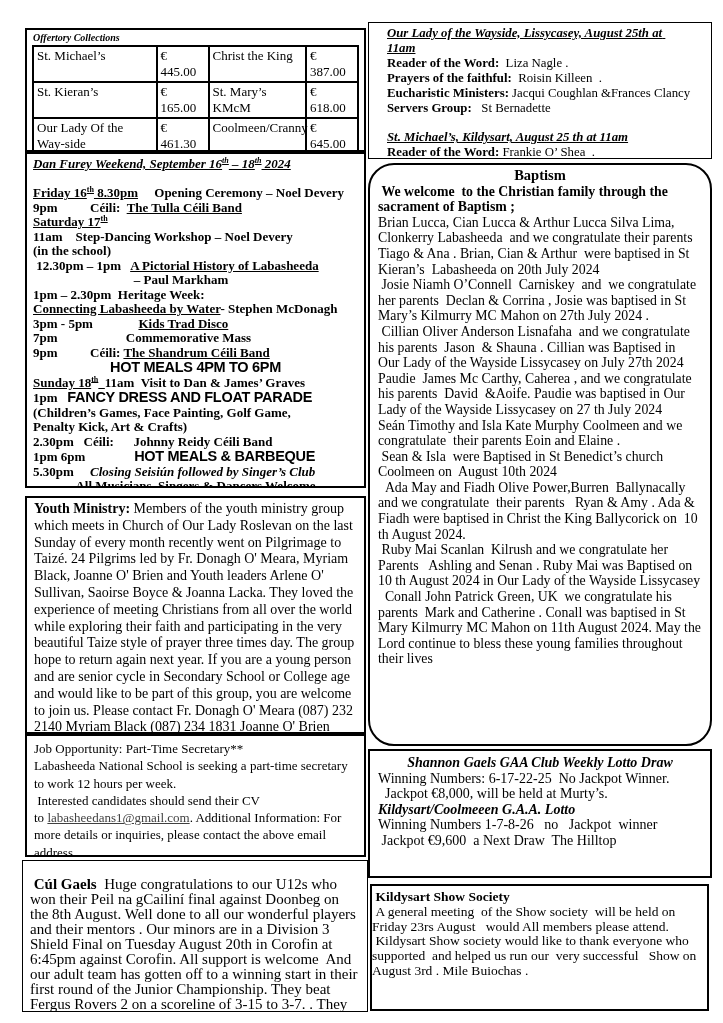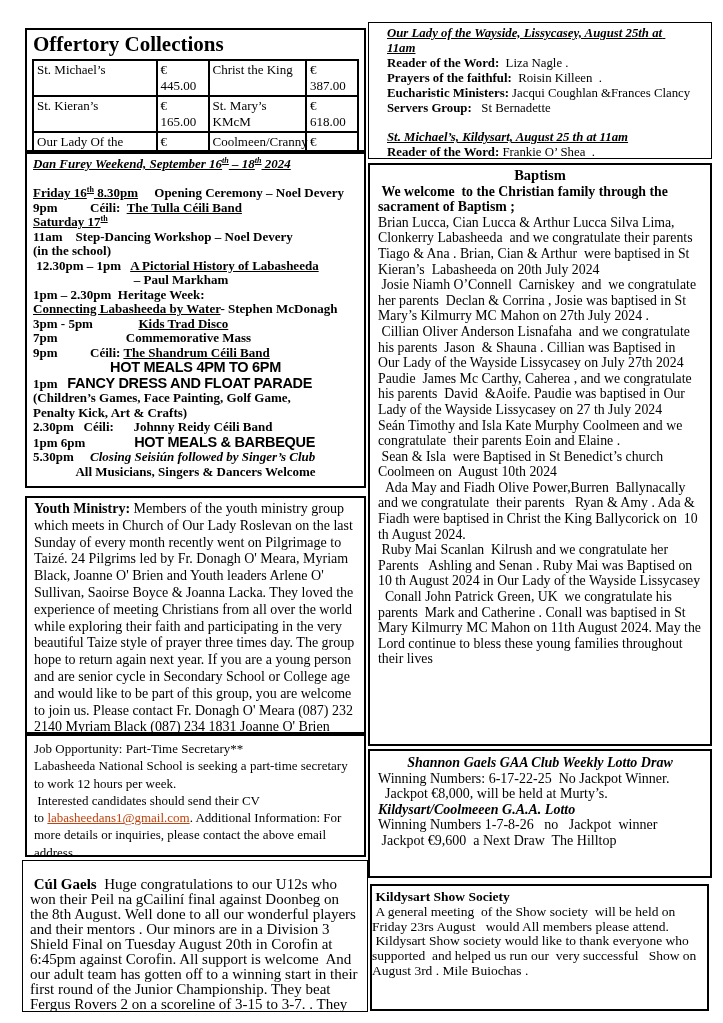--- a/index.html
+++ b/index.html
@@ -14,31 +14,31 @@
   .line { white-space: pre-wrap; }
   .b { font-weight: bold; }
   .i { font-style: italic; }
   .u { text-decoration: underline; }
   .d { font-family: "Liberation Sans", sans-serif; font-weight: bold; font-size: 14.5px; letter-spacing: -0.3px; }
   .align-center { text-align: center; }
   sup { font-size: 0.62em; vertical-align: super; line-height: 0; }
   .link { text-decoration: underline; cursor: pointer; }
 
   #offertory-box { left: 25px; top: 28px; width: 341px; height: 124px; padding: 1px 5px; }
-  #offertory-box .box-title { font-weight: bold; font-size: 21px; margin: 1px 0 2px 1px; }
+  #offertory-box .box-title { font-weight: bold; font-size: 10px; margin: 1px 0 2px 1px; font-style: italic; }
   #offertory-box table { border-collapse: collapse; width: 100%; table-layout: fixed; }
   #offertory-box td { border: 2px solid #000; font-size: 13px; padding: 1px 3px; height: 32px; vertical-align: top; }
 
   #dan-furey-box { left: 25px; top: 152px; width: 341px; height: 336px; padding: 3px 6px; font-size: 13px; line-height: 14.5px; }
   #youth-box     { left: 25px; top: 496px; width: 341px; height: 238px; padding: 3px 7px; font-size: 14px; line-height: 16.8px; }
   #job-box       { left: 25px; top: 734px; width: 341px; height: 123px; padding: 4px 7px; font-size: 13px; line-height: 17.3px; }
   #cul-box       { left: 22px; top: 860px; width: 346px; height: 152px; padding: 16px 7px; font-size: 15px; line-height: 15px; }
 
   #mass-box      { left: 368px; top: 22px;  width: 344px; height: 137px; padding: 3px 18px; font-size: 12.8px; line-height: 14.9px; }
-  #baptism-box   { left: 368px; top: 163px; width: 344px; height: 583px; padding: 3px 8px; font-size: 13.8px; line-height: 15.6px; }
+  #baptism-box   { left: 368px; top: 163px; width: 344px; height: 583px; padding: 3px 8px; font-size: 13.8px; line-height: 15.6px; border-radius: 26px; }
   #baptism-box .title { font-size: 14.5px; }
   #lotto-box     { left: 368px; top: 749px; width: 344px; height: 129px; padding: 4px 8px; font-size: 14px; line-height: 15.5px; }
   #show-box      { left: 370px; top: 884px; width: 339px; height: 127px; padding: 4px 0; font-size: 13.5px; line-height: 14.8px; }
 </style>
 </head>
 <body>
 
 <div class="page">
 
   <section class="box" id="offertory-box">
@@ -82,38 +82,39 @@
       <div class="line"><span class="b">11am    Step-Dancing Workshop – Noel Devery</span></div>
       <div class="line"><span class="b">(in the school)</span></div>
       <div class="line"><span class="b"> 12.30pm – 1pm   </span><span class="b u">A Pictorial History of Labasheeda</span></div>
       <div class="line"><span class="b">                               – Paul Markham</span></div>
       <div class="line"><span class="b">1pm – 2.30pm  Heritage Week:</span></div>
       <div class="line"><span class="b u">Connecting Labasheeda by Water</span><span class="b">- Stephen McDonagh</span></div>
       <div class="line"><span class="b">3pm - 5pm              </span><span class="b u">Kids Trad Disco</span></div>
       <div class="line"><span class="b">7pm                     Commemorative Mass</span></div>
       <div class="line"><span class="b">9pm          Céili: </span><span class="b u">The Shandrum Céili Band</span></div>
       <div class="line align-center"><span class="d">HOT MEALS 4PM TO 6PM</span></div>
+      <div class="line"><span class="b u">Sunday 18</span><sup class="b u">th</sup><span class="b u">  </span><span class="b">11am  Visit to Dan &amp; James’ Graves</span></div>
       <div class="line"><span class="b">1pm   </span><span class="d">FANCY DRESS AND FLOAT PARADE</span></div>
       <div class="line"><span class="b">(Children’s Games, Face Painting, Golf Game,</span></div>
       <div class="line"><span class="b">Penalty Kick, Art &amp; Crafts)</span></div>
       <div class="line"><span class="b">2.30pm   Céili:      Johnny Reidy Céili Band</span></div>
       <div class="line"><span class="b">1pm 6pm               </span><span class="d">HOT MEALS &amp; BARBEQUE</span></div>
       <div class="line"><span class="b">5.30pm     </span><span class="b i">Closing Seisiún followed by Singer’s Club</span></div>
       <div class="line align-center"><span class="b">All Musicians, Singers &amp; Dancers Welcome</span></div>
     </section>
 
   <section class="box" id="youth-box">
       <div class="line"><span class="b">Youth Ministry:</span><span> Members of the youth ministry group which meets in Church of Our Lady Roslevan on the last Sunday of every month recently went on Pilgrimage to Taizé. 24 Pilgrims led by Fr. Donagh O' Meara, Myriam Black, Joanne O' Brien and Youth leaders Arlene O' Sullivan, Saoirse Boyce &amp; Joanna Lacka. They loved the experience of meeting Christians from all over the world while exploring their faith and participating in the very beautiful Taize style of prayer three times day. The group hope to return again next year. If you are a young person and are senior cycle in Secondary School or College age and would like to be part of this group, you are welcome to join us. Please contact Fr. Donagh O' Meara (087) 232 2140 Myriam Black (087) 234 1831 Joanne O' Brien (086) 600 9682</span></div>
     </section>
 
   <section class="box" id="job-box">
       <div class="line"><span>Job Opportunity: Part-Time Secretary**</span></div>
       <div class="line"><span>Labasheeda National School is seeking a part-time secretary to work 12 hours per week.</span></div>
       <div class="line"><span> Interested candidates should send their CV</span></div>
-      <div class="line"><span>to </span><span class="link" style="color: #c2410c; text-decoration: underline;">labasheedans1@gmail.com</span><span>. Additional Information: For more details or inquiries, please contact the above email address</span></div>
+      <div class="line"><span>to </span><span class="link" style="color: #404040; text-decoration: underline;">labasheedans1@gmail.com</span><span>. Additional Information: For more details or inquiries, please contact the above email address</span></div>
     </section>
 
   <section class="box thin" id="cul-box">
       <div class="line"><span> </span><span class="b">Cúl Gaels</span><span>  Huge congratulations to our U12s who won their Peil na gCailiní final against Doonbeg on the 8th August. Well done to all our wonderful players and their mentors . Our minors are in a Division 3 Shield Final on Tuesday August 20th in Corofin at 6:45pm against Corofin. All support is welcome  And our adult team has gotten off to a winning start in their first round of the Junior Championship. They beat Fergus Rovers 2 on a scoreline of 3-15 to 3-7. . They will be out again the weekend of the 25th against The Banner 2. Keep an eye on our socials for further details closer to the date.</span></div>
     </section>
 
   <section class="box thin" id="mass-box">
       <div class="line"><span class="b i u">Our Lady of the Wayside, Lissycasey, August 25th at 11am</span></div>
       <div class="line"><span class="b">Reader of the Word:</span><span>  Liza Nagle .</span></div>
       <div class="line"><span class="b">Prayers of the faithful:</span><span>  Roisin Killeen  .</span></div>

